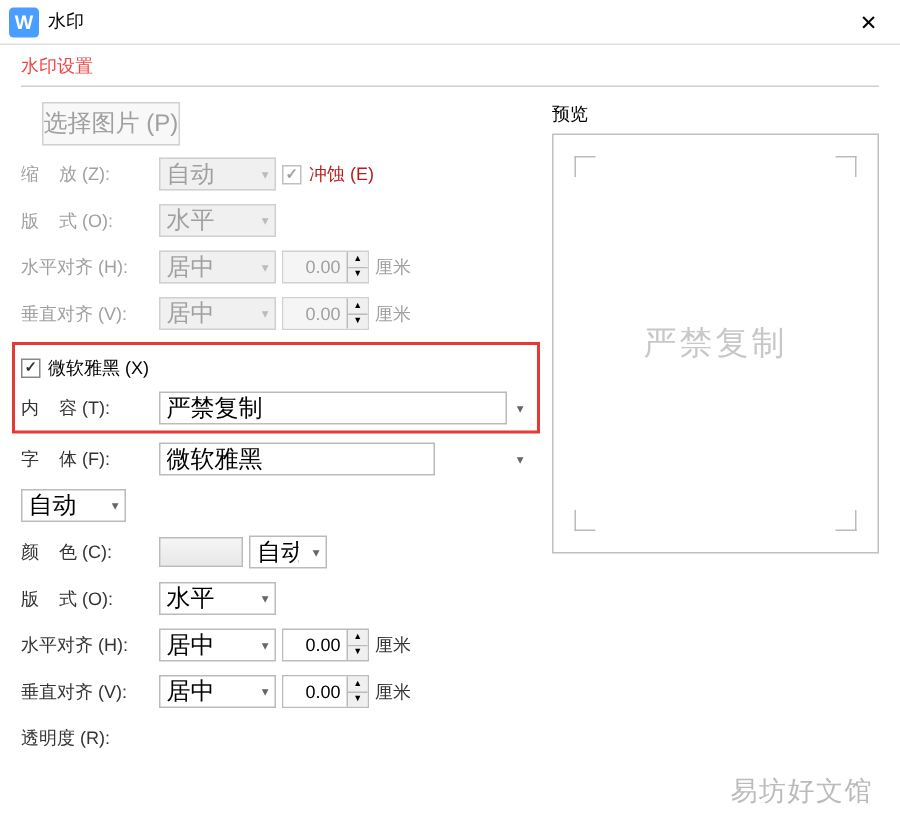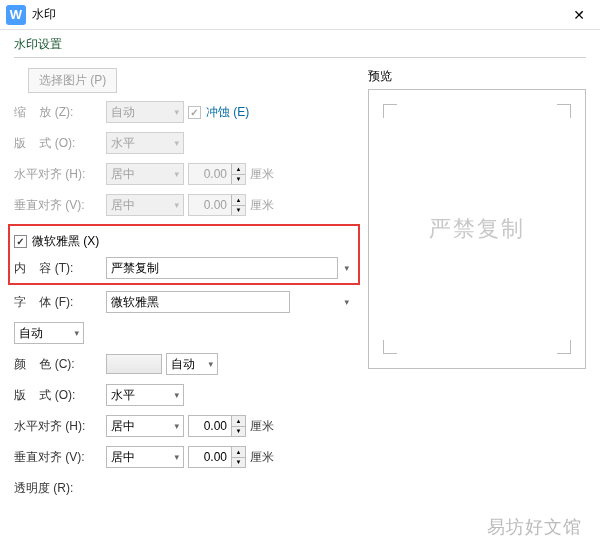--- a/index.html
+++ b/index.html
@@ -4,43 +4,43 @@
 <style>
 * { box-sizing: border-box; margin: 0; padding: 0; }
 body { font-family: "Microsoft YaHei", "SimSun", sans-serif; font-size: 12px; background: #fff; width: 600px; height: 555px; overflow: hidden; position: relative; }
 
 .titlebar { display: flex; align-items: center; height: 30px; padding: 0 6px; border-bottom: 1px solid #e0e0e0; }
 .titlebar .logo { width: 20px; height: 20px; background: #4a9eff; border-radius: 3px; display: flex; align-items: center; justify-content: center; color: #fff; font-weight: bold; font-size: 13px; margin-right: 6px; }
 .titlebar .title { flex: 1; }
 .titlebar .close { width: 30px; height: 30px; display: flex; align-items: center; justify-content: center; font-size: 14px; cursor: pointer; }
 
 .content { padding: 6px 14px; position: relative; }
-.fieldset-label { font-size: 12px; color: #14532d; margin-bottom: 4px; display: block; }
+.fieldset-label { font-size: 12px; color: #ef4444; margin-bottom: 4px; display: block; }
 .fieldset-body { border-top: 1px solid #d0d0d0; padding-top: 10px; }
 
 .two-col { display: flex; gap: 14px; }
 .left-col { flex: 0 0 340px; }
 .right-col { flex: 1; }
 
 .row { display: flex; align-items: center; margin-bottom: 7px; min-height: 24px; }
 .label { width: 92px; color: #333; white-space: pre; }
 .label.dis { color: #a0a0a0; }
 .row .ctrl { display: flex; align-items: center; gap: 4px; }
 
 .checkbox { display: inline-flex; align-items: center; gap: 5px; cursor: pointer; }
 .checkbox .box { width: 13px; height: 13px; border: 1px solid #888; background: #fff; display: flex; align-items: center; justify-content: center; font-size: 10px; }
 .checkbox.checked .box::after { content: "✓"; color: #333; font-weight: bold; }
 .checkbox.dis .box { border-color: #c0c0c0; color: #c0c0c0; }
 .checkbox.dis.checked .box::after { color: #a0a0a0; }
-.checkbox.dis span { color: #0369a1; }
-
-.btn { border: 1px solid #c0c0c0; background: #f5f5f5; padding: 3px 10px; cursor: pointer; font-size: 12px; }
+.checkbox.dis span { color: #b91c1c; }
+
+.btn { border: 1px solid #c0c0c0; background: #f5f5f5; padding: 3px 0; cursor: pointer; font-size: 16px; }
 .btn.dis { color: #a0a0a0; border-color: #d0d0d0; background: #f8f8f8; }
 
-select, .select { border: 1px solid #bbb; background: #fff; height: 22px; font-size: 12px; padding: 0 18px 0 4px; appearance: none; position: relative; }
+select, .select { border: 1px solid #bbb; background: #fff; height: 22px; font-size: 16px; padding: 0 18px 0 4px; appearance: none; position: relative; }
 .select-wrap { position: relative; display: inline-block; }
 .select-wrap::after { content: "▾"; position: absolute; right: 5px; top: 50%; transform: translateY(-50%); font-size: 9px; color: #666; pointer-events: none; }
 .select.dis, .select-wrap.dis .select { background: #f0f0f0; color: #a0a0a0; border-color: #d0d0d0; }
 .select-wrap.dis::after { color: #bbb; }
 
 .spinner { display: inline-flex; border: 1px solid #bbb; height: 22px; background: #fff; }
 .spinner input { border: none; width: 42px; text-align: right; padding: 0 4px; font-size: 12px; outline: none; }
 .spinner .arrows { display: flex; flex-direction: column; width: 14px; border-left: 1px solid #bbb; }
 .spinner .arrows span { flex: 1; display: flex; align-items: center; justify-content: center; font-size: 6px; background: #f0f0f0; cursor: pointer; line-height: 1; }
 .spinner .arrows span:first-child { border-bottom: 1px solid #bbb; }

